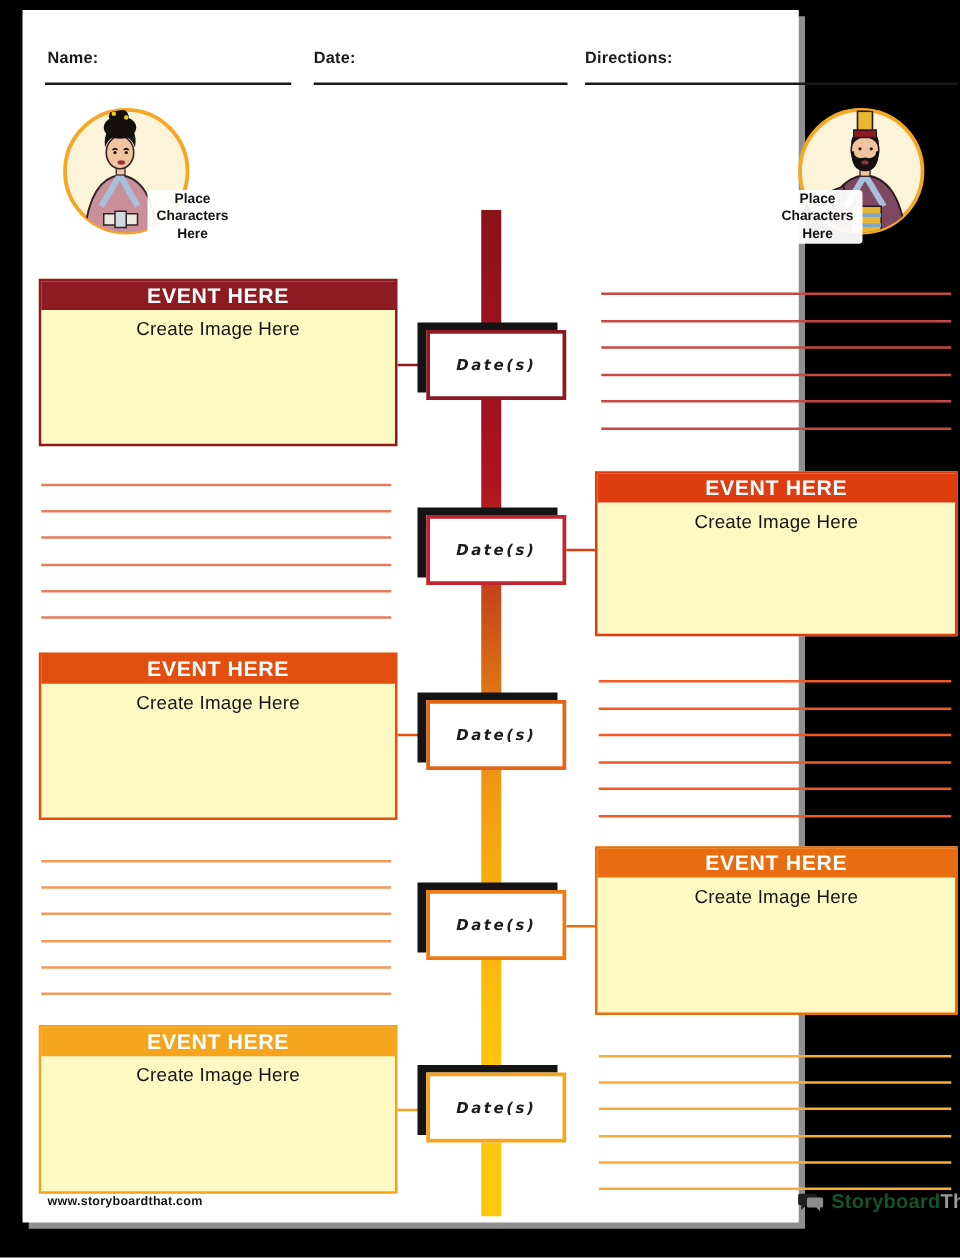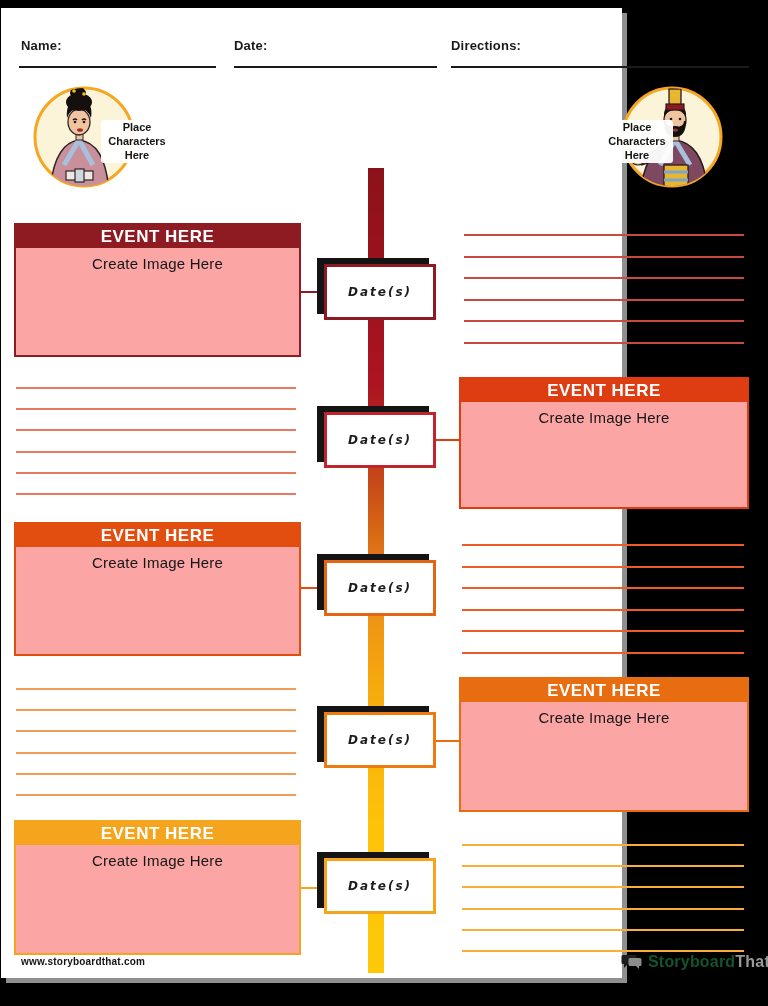--- a/index.html
+++ b/index.html
@@ -4,35 +4,35 @@
 <style>
   * { margin:0; padding:0; box-sizing:border-box; }
   html,body { width:768px; height:1006px; }
   body {
     background:#000;
     font-family:"Liberation Sans", sans-serif;
     position:relative;
     overflow:hidden;
   }
   .page {
-    position:absolute; left:1px; top:8px; width:621px; height:970px;
+    position:absolute; left:18px; top:8px; width:621px; height:970px;
     background:#fff;
     box-shadow:5px 5px 0 #8f8f8f;
   }
   .abs { position:absolute; }
 
   
   .hdr-label { font-size:13px; font-weight:bold; color:var(--ink); letter-spacing:.2px; }
   .hdr-line { height:2px; background:#1a1a1a; }
 
   
   .char-circle { width:104px; height:104px; }
   .char-label {
     width:72px; text-align:center; font-size:11px; font-weight:bold; color:#141414;
-    line-height:1.25; background:rgba(255,255,255,.95); border-radius:3px; padding:1px 2px;
+    line-height:1.25; background:rgba(255,255,255,.95); border-radius:3px; padding:1px 2px;margin-top:32px;
   }
 
   
   .title-box {
     left:225px; top:95px; width:306px; height:65px;
     background:#fff; border:3px solid var(--title_border);
     box-shadow:-7px -8px 0 #141414;
     display:flex; align-items:center; justify-content:center;
   }
   .title-text {
@@ -59,21 +59,21 @@
     font-family:"DejaVu Sans", sans-serif; font-style:italic;
     font-size:12px; font-weight:600; color:#1c1c1c; letter-spacing:2px;
   }
   .dbox-1 { border-color:var(--dt1); }
   .dbox-2 { border-color:var(--dt2); }
   .dbox-3 { border-color:var(--dt3); }
   .dbox-4 { border-color:var(--dt4); }
   .dbox-5 { border-color:var(--dt5); }
 
   
-  .event-box { background:#fca5a5; border:2px solid; }
+  .event-box { background:#fef9c3; border:2px solid; }
   .event-box.left  { left:13px;  width:287px; }
   .event-box.right { left:458px; width:290px; }
   .event-header {
     height:23px; display:flex; align-items:center; justify-content:center;
     color:#fff; font-size:17px; font-weight:bold; letter-spacing:.5px;
   }
   .event-body { position:relative; width:100%; text-align:center; padding-top:7px; }
   .event-body span { font-size:15px; font-weight:normal; color:#161616; letter-spacing:.2px; }
   .ebox-1 { border-color:var(--ev1); } .ebox-1 .event-header { background:var(--ev1); }
   .ebox-2 { border-color:var(--ev2); } .ebox-2 .event-header { background:var(--ev2); }

